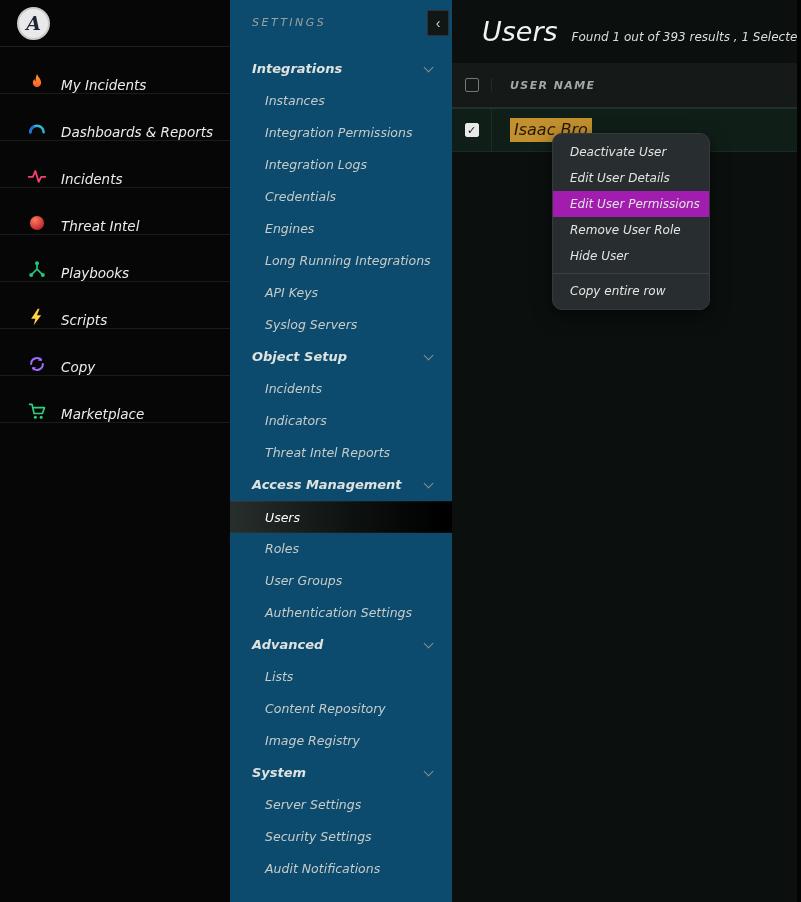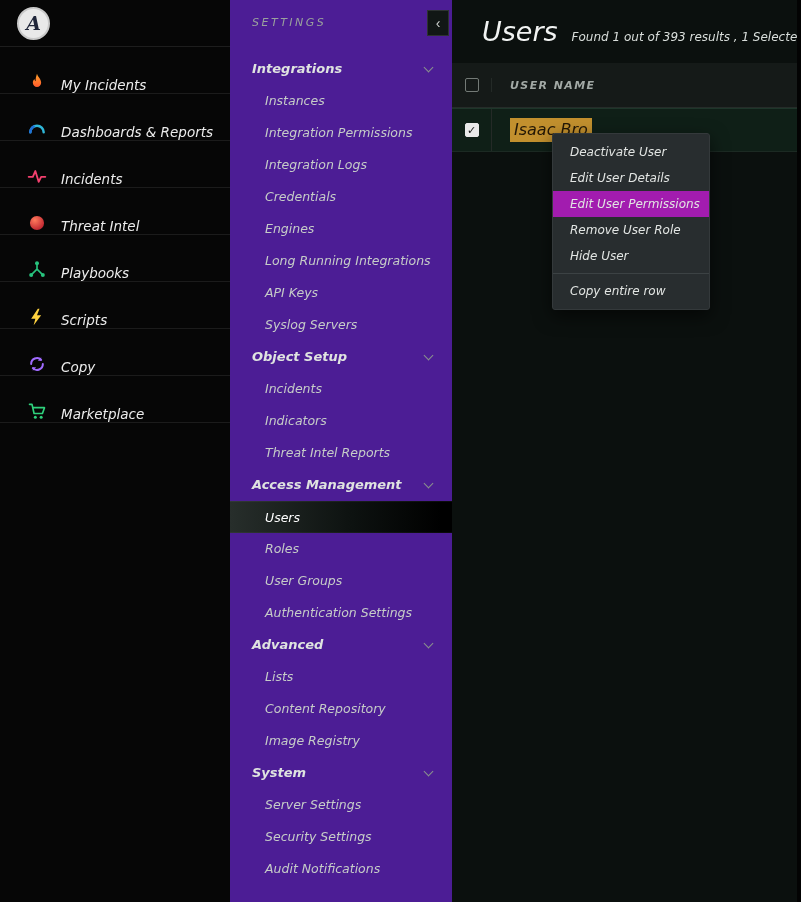--- a/index.html
+++ b/index.html
@@ -36,21 +36,21 @@
   .nav-item {
     height: 47px; display: flex; align-items: flex-end; padding-left: 26px;
     border-bottom: 1px solid #1b1b1b; cursor: pointer;
   }
   .nav-icon { width: 22px; height: 22px; display: flex; align-items: center; justify-content: center; }
   .nav-label { margin-left: 13px; font-size: 13.5px; color: #ececec; }
 
   
   .settings-panel {
     position: absolute; left: 230px; top: 0; width: 222px; height: 100%;
-    background: #4c1d95; overflow: hidden;
+    background: #0c4a6e; overflow: hidden;
   }
   .settings-title {
     padding: 16px 0 0 22px; font-size: 11px; letter-spacing: 2.5px;
     color: #9aa29d; height: 53px;
   }
   .collapse-btn {
     position: absolute; right: 3px; top: 10px; width: 22px; height: 26px;
     background: #111715; border: 1px solid #2d3331; color: #cfd4d1;
     font-size: 14px; display: flex; align-items: center; justify-content: center;
     cursor: pointer; font-style: normal;
@@ -117,21 +117,21 @@
   .name-highlight {
     background: #c2902e; color: #241806; font-size: 16px; padding: 2px 4px 3px;
   }
   .scroll-strip {
     position: absolute; right: 0; top: 0; bottom: 0; width: 4px; background: #030303;
   }
 
   
   .context-menu {
     position: absolute; left: 552px; top: 133px; width: 158px;
-    background: #282d2f; border: 1px solid #34393b; border-radius: 3px;
+    background: #282d2f; border: 1px solid #34393b; border-radius: 10px;
     box-shadow: 0 6px 18px rgba(0,0,0,0.6); padding: 5px 0; z-index: 10;
   }
   .menu-item {
     height: 26px; line-height: 26px; padding-left: 17px;
     font-size: 12px; color: #e2e5e3; cursor: pointer; white-space: nowrap;
   }
   .menu-item.highlighted { background: #a21caf; }
   .menu-divider { height: 1px; background: #3c4244; margin: 4px 0; }
 </style>
 </head>

